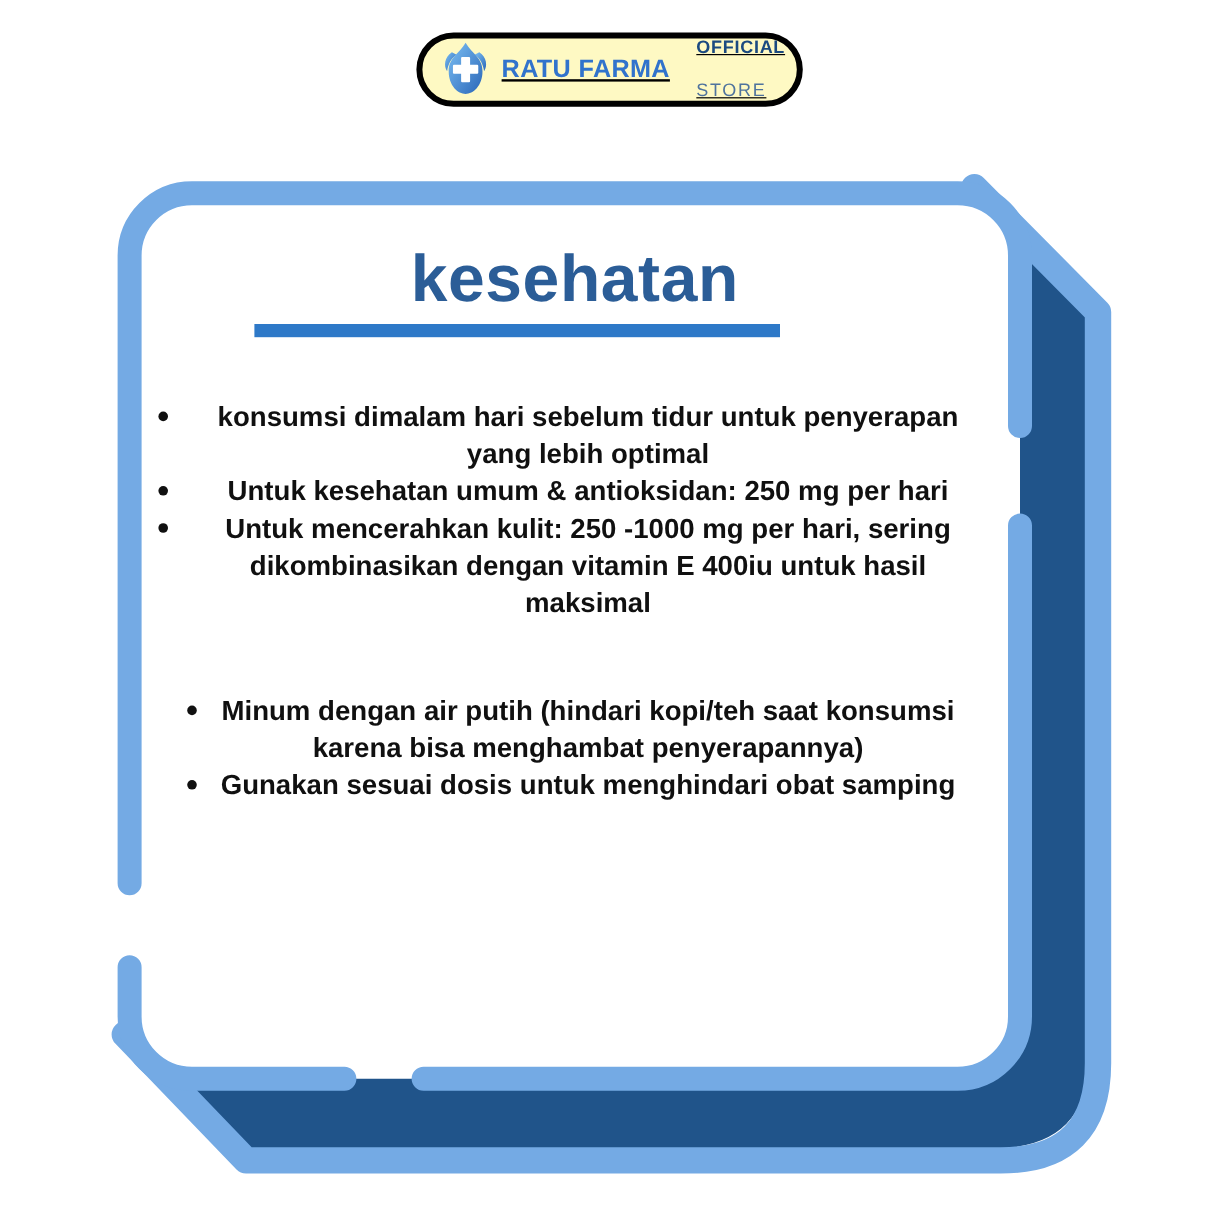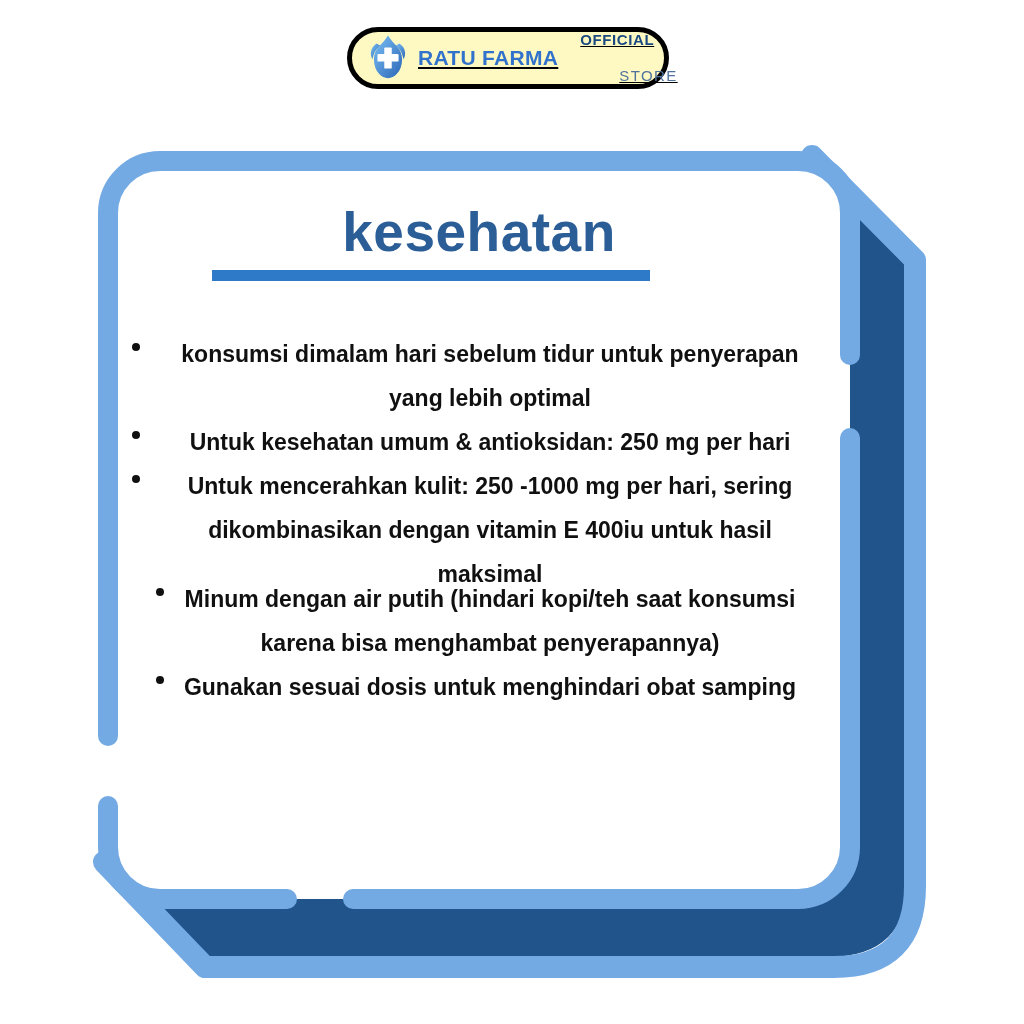--- a/index.html
+++ b/index.html
@@ -15,42 +15,42 @@
     background:#fef9c3;display:flex;align-items:center;padding:0 14px;text-decoration:underline;
   }
   .logo-icon{width:44px;height:50px;flex:0 0 auto;margin-right:8px;}
   .brand-name{
     font-size:21px;font-weight:800;color:#3173cc;letter-spacing:.3px;
     white-space:nowrap;
   }
   .logo-divider{width:3px;height:36px;background:#3e7bc6;margin:0 11px;border-radius:2px;}
   .official-block{display:flex;flex-direction:column;justify-content:center;line-height:1.08;gap:20px;}
   .official-line1{font-size:15px;font-weight:800;color:#1b4a80;letter-spacing:.6px;}
-  .official-line2{font-size:15px;font-weight:400;color:#4f739d;letter-spacing:1.4px;margin-left:39px;}
+  .official-line2{font-size:15px;font-weight:400;color:#4f739d;letter-spacing:1.4px;}
 
   
   .card-svg{position:absolute;left:0;top:0;width:1024px;height:1024px;}
 
   
   .product-title{
     position:absolute;left:108px;top:200px;width:742px;
     text-align:center;font-size:55px;font-weight:700;color:#2b5d97;
     letter-spacing:.5px;
   }
   .title-underline{
     position:absolute;left:212px;top:270px;width:438px;height:11px;
     background:#2e79c8;
   }
   .info-list{
     position:absolute;left:120px;width:740px;margin:0;padding:0;
     list-style:none;text-align:center;
   }
   .info-list li{
     position:relative;font-size:23px;font-weight:700;color:#101010;
-    line-height:44px;white-space:pre-line;margin:0;padding:0;
+    line-height:31px;white-space:pre-line;margin:0;padding:0;
   }
   .info-list li::before{
     content:"";position:absolute;width:8px;height:8px;border-radius:50%;
     background:#101010;top:11px;left:var(--bx);
   }
   .dosage-list{top:332px;--bx:12px;}
   .usage-list{top:577px;--bx:36px;}
 </style>
 </head>
 <body>

